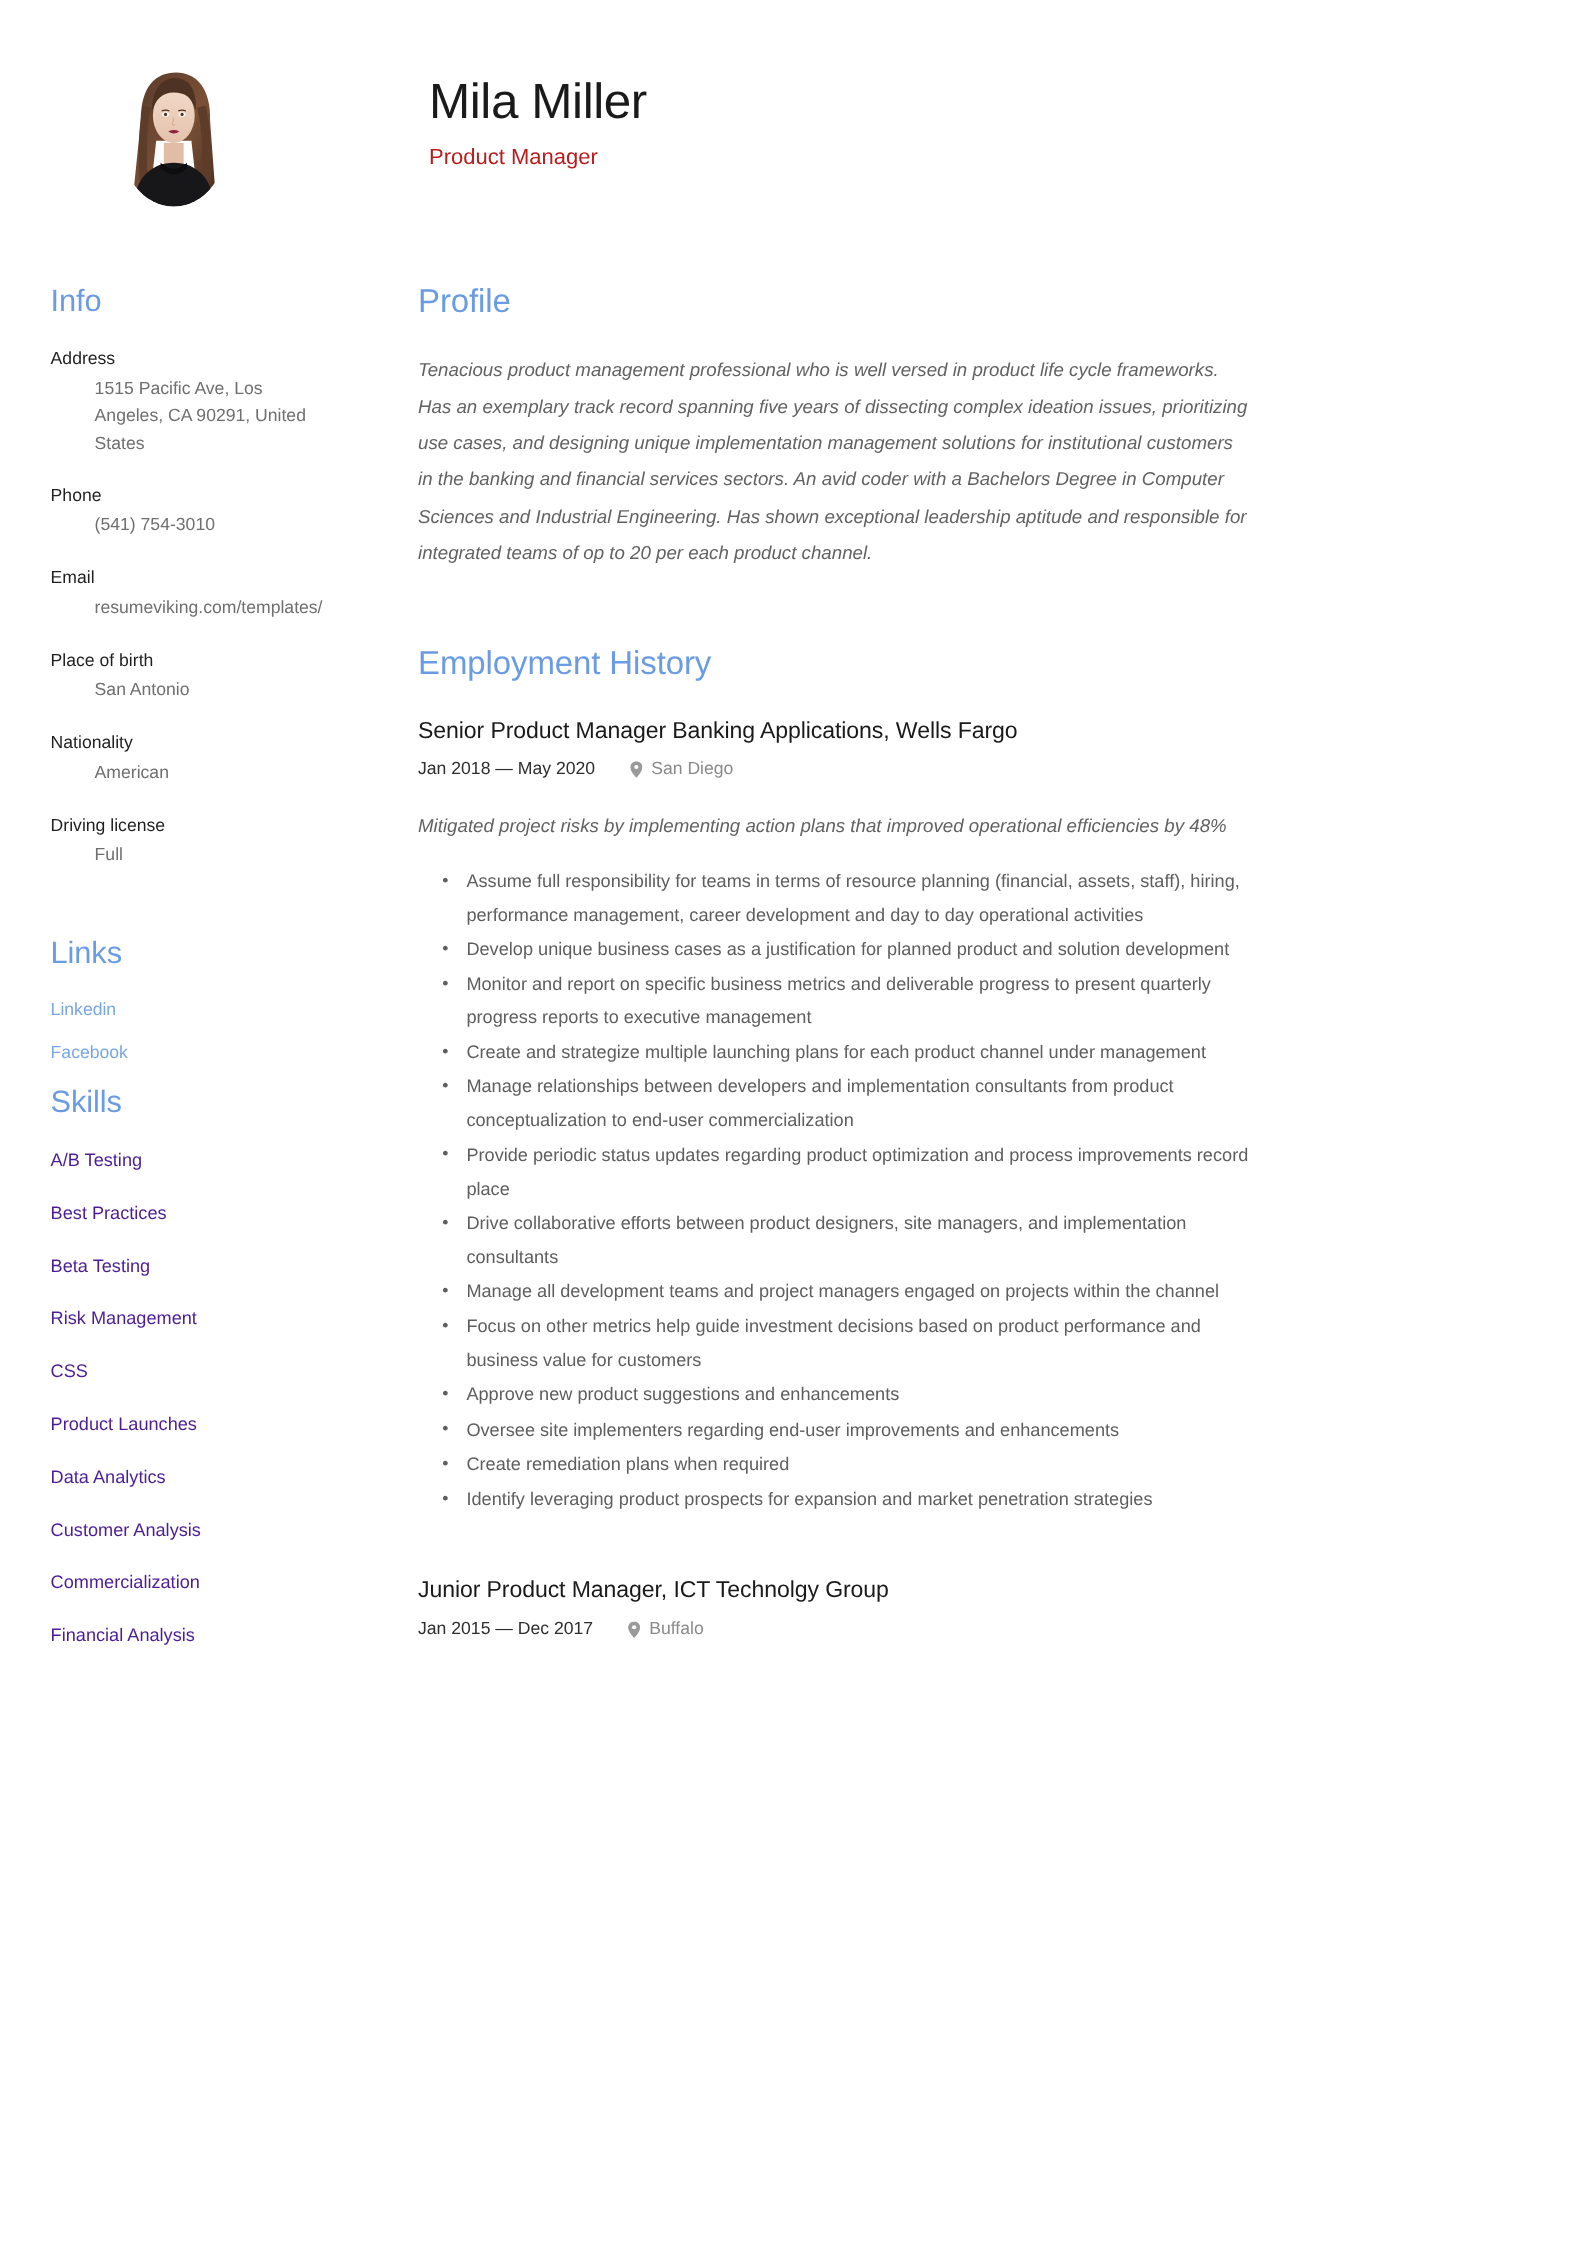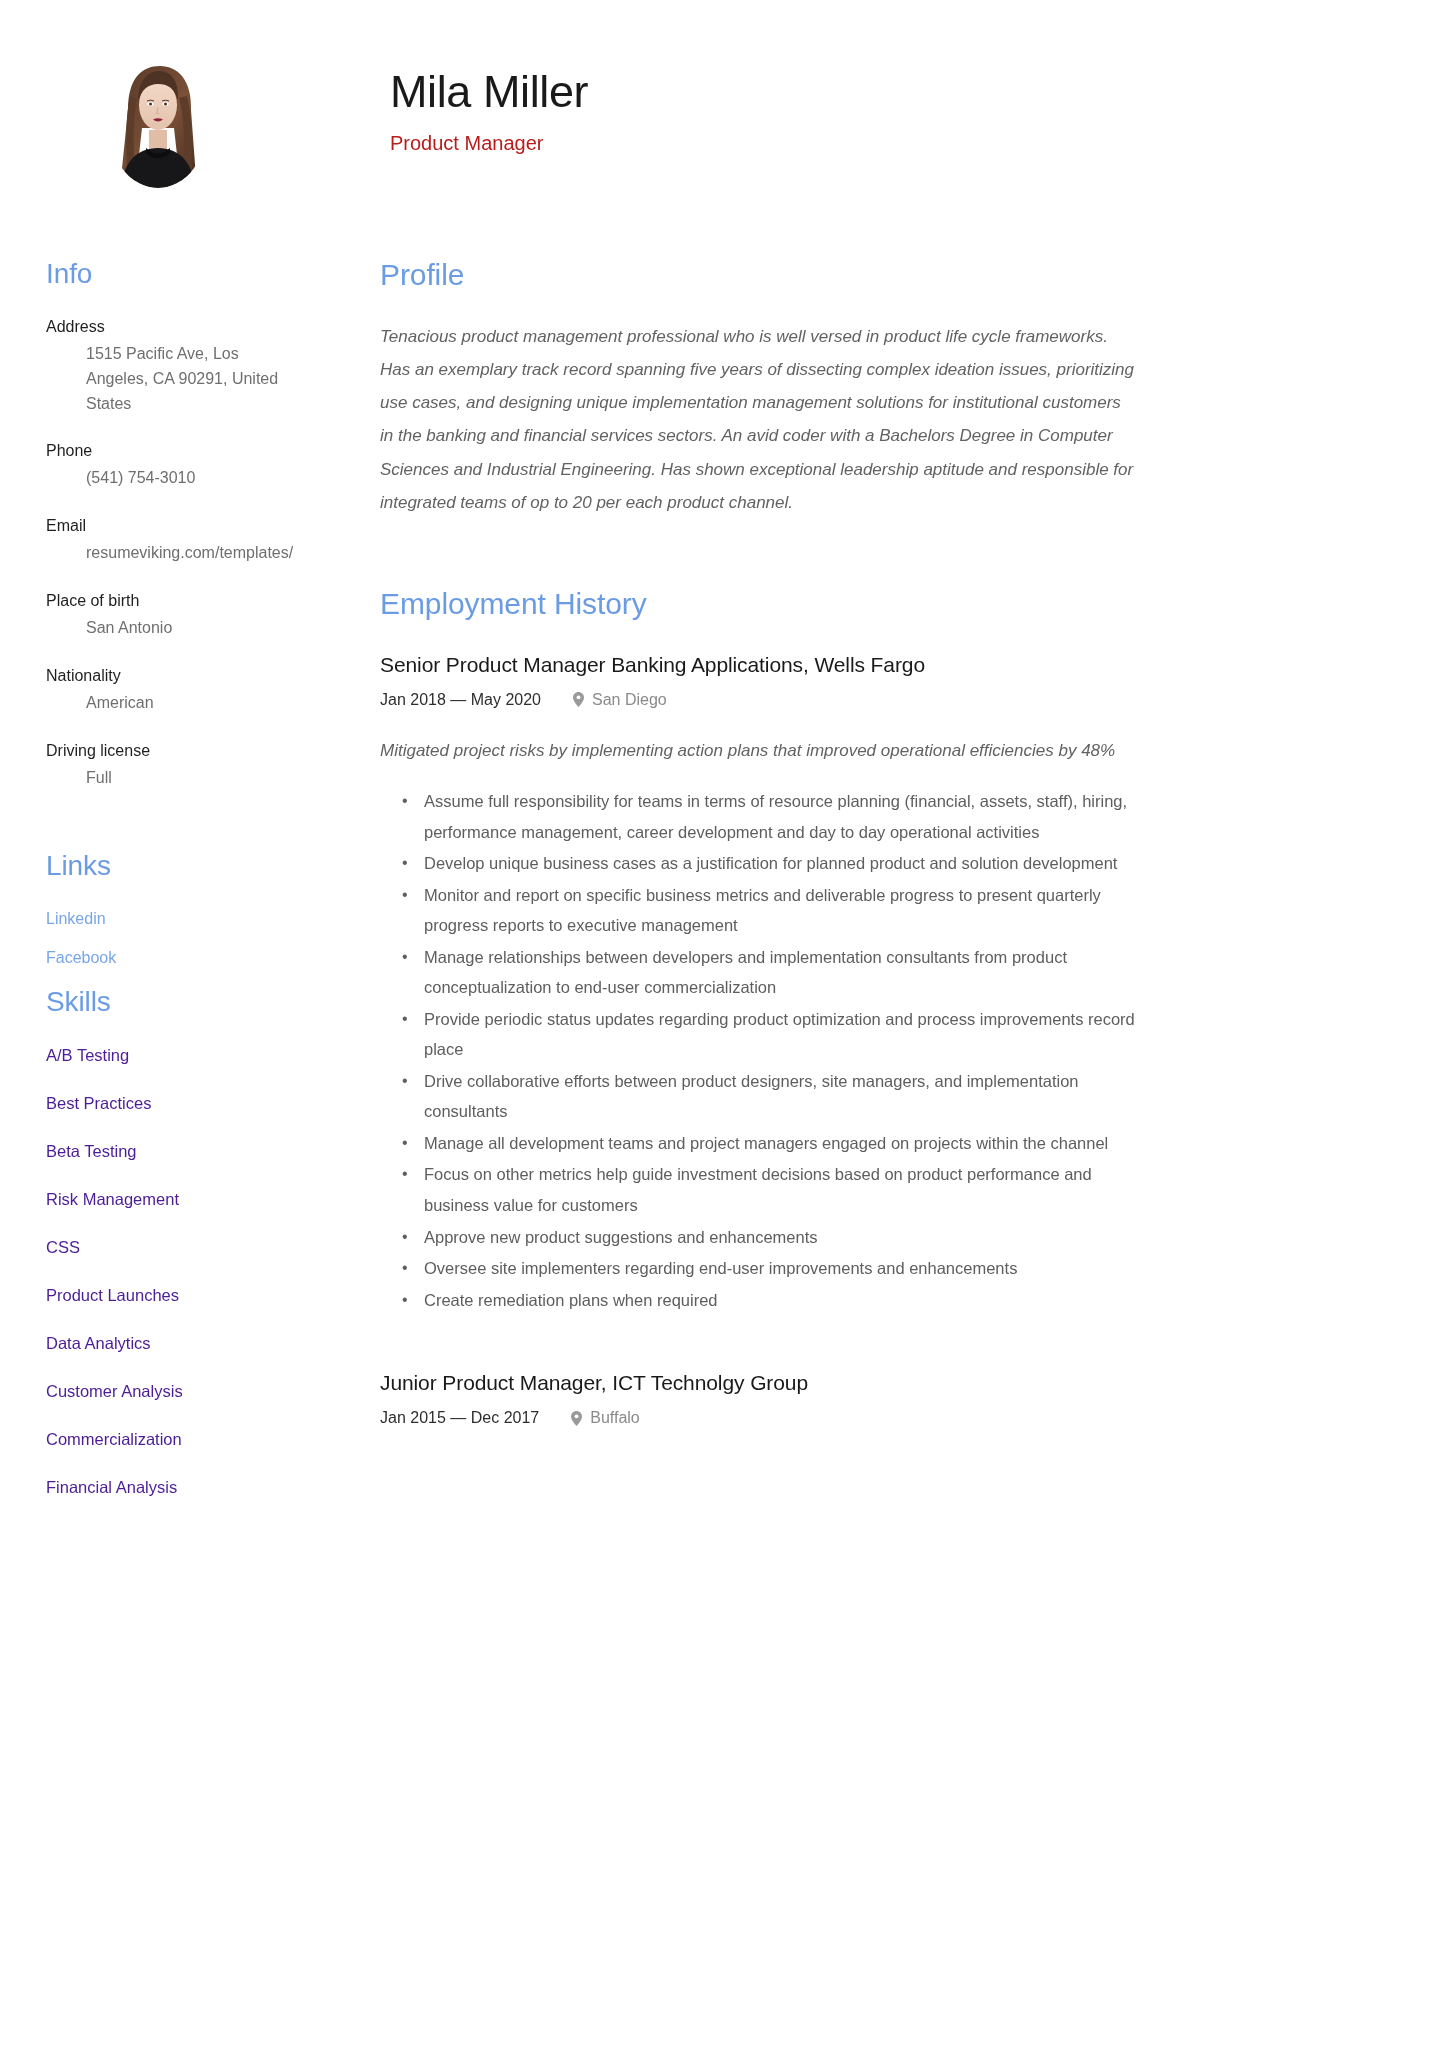--- a/index.html
+++ b/index.html
@@ -337,28 +337,30 @@
                 </svg>
               </span>
               <span>San Diego</span>
             </span>
           </div>
           <p class="job-summary">Mitigated project risks by implementing action plans that improved operational efficiencies by 48%</p>
           <ul class="bullets">
             <li>Assume full responsibility for teams in terms of resource planning (financial, assets, staff), hiring, performance management, career development and day to day operational activities</li>
             <li>Develop unique business cases as a justification for planned product and solution development</li>
             <li>Monitor and report on specific business metrics and deliverable progress to present quarterly progress reports to executive management</li>
+            <li>Create and strategize multiple launching plans for each product channel under management</li>
             <li>Manage relationships between developers and implementation consultants from product conceptualization to end-user commercialization</li>
             <li>Provide periodic status updates regarding product optimization and process improvements record place</li>
             <li>Drive collaborative efforts between product designers, site managers, and implementation consultants</li>
             <li>Manage all development teams and project managers engaged on projects within the channel</li>
             <li>Focus on other metrics help guide investment decisions based on product performance and business value for customers</li>
             <li>Approve new product suggestions and enhancements</li>
             <li>Oversee site implementers regarding end-user improvements and enhancements</li>
             <li>Create remediation plans when required</li>
+            <li>Identify leveraging product prospects for expansion and market penetration strategies</li>
           </ul>
         </article>
 
         <article class="job job-second">
           <h3 class="job-role">Junior Product Manager, ICT Technolgy Group</h3>
           <div class="job-meta">
             <span class="job-dates">Jan 2015 — Dec 2017</span>
             <span class="job-loc">
               <span class="pin-icon">
                 <svg width="11" height="15" viewBox="0 0 11 15" xmlns="http://www.w3.org/2000/svg" aria-hidden="true">

